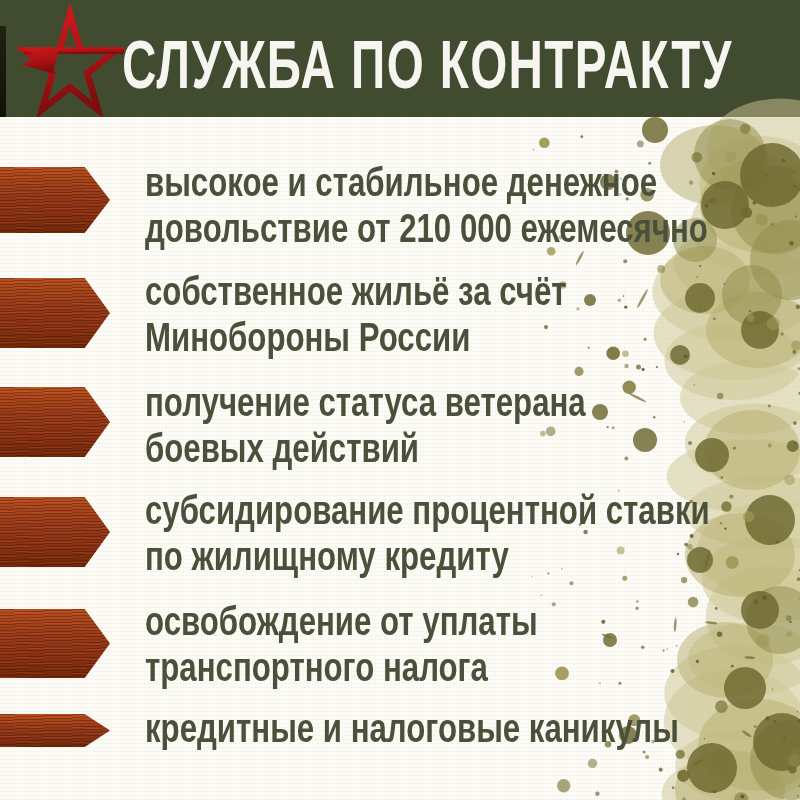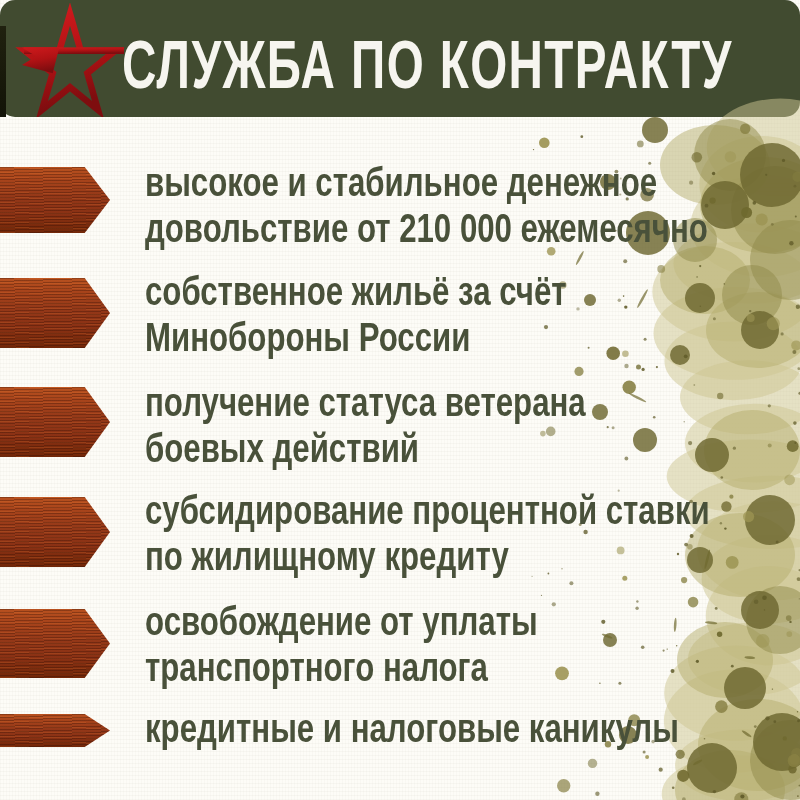--- a/index.html
+++ b/index.html
@@ -7,21 +7,20 @@
     position:relative;width:800px;height:800px;overflow:hidden;
     background-color:#fdfcf7;
     background-image:
       repeating-linear-gradient(0deg, rgba(120,115,90,0.045) 0 1px, rgba(0,0,0,0) 1px 4px),
       repeating-linear-gradient(90deg, rgba(120,115,90,0.03) 0 1px, rgba(0,0,0,0) 1px 3px);
     font-family:"Liberation Sans", sans-serif;
   }
   .header{
     position:absolute;left:0;top:0;width:800px;height:117px;
     background:#414b30;
-    border-radius:15px;
   }
   .edge-shadow{
     position:absolute;left:0;top:26px;width:6px;height:91px;
     background:linear-gradient(180deg,#20210f,#121307);
   }
   .star{position:absolute;left:6px;top:3px;}
   .title{
     position:absolute;left:122px;top:30px;
     font-size:68px;line-height:68px;font-weight:bold;letter-spacing:2px;
     color:#f6f5ef;white-space:nowrap;

